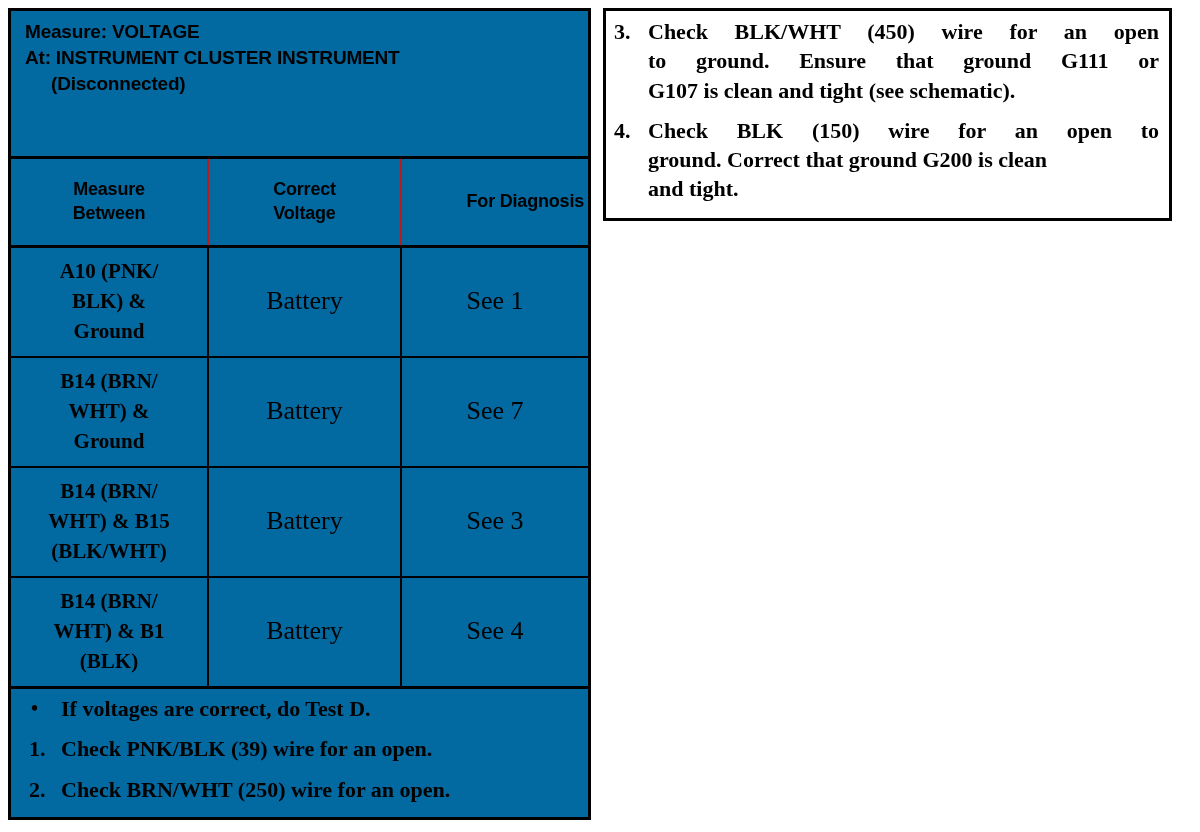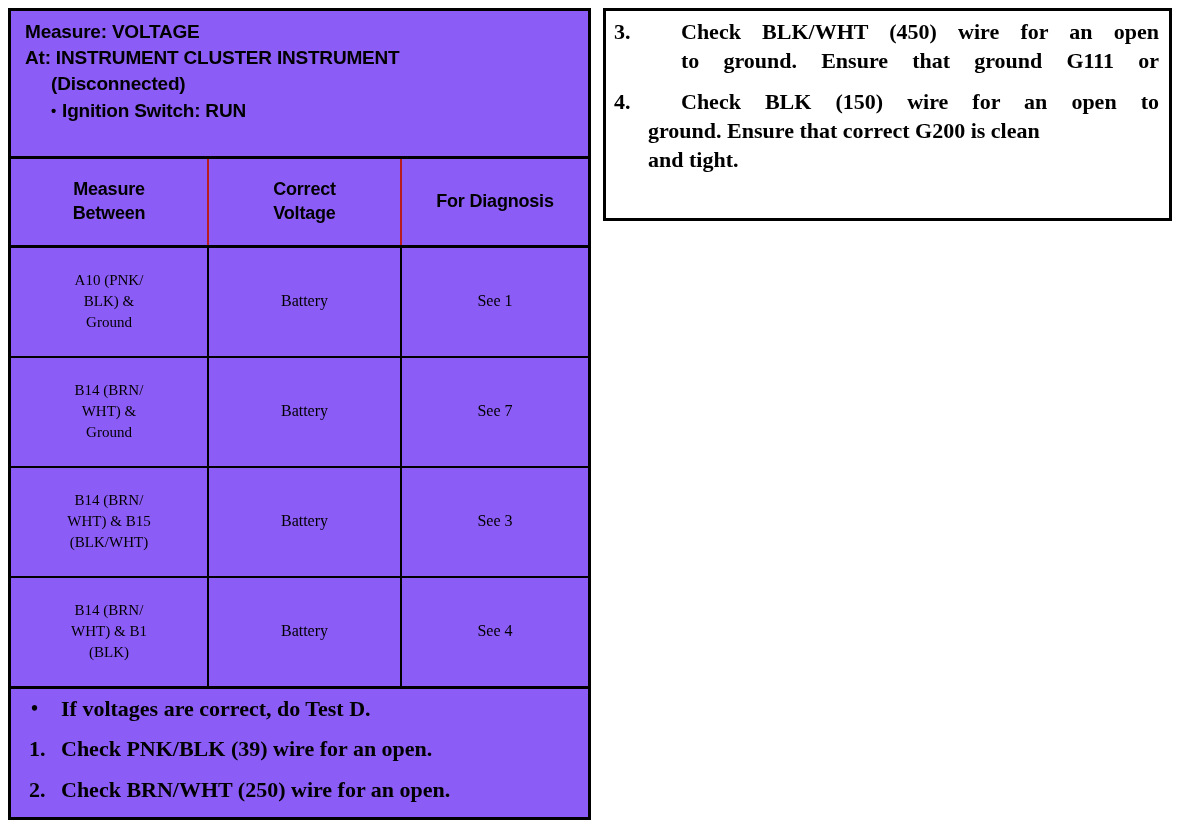--- a/index.html
+++ b/index.html
@@ -19,21 +19,21 @@
 
   
   #left-panel {
     position: absolute;
     left: 8px;
     top: 8px;
     width: 583px;   
     height: 812px;  
     border: 3px solid #000;
     box-sizing: border-box;
-    background: #8b5cf6;
+    background: #0369a1;
     display: flex;
     flex-direction: column;
   }
 
   
   #measure-header {
     font-family: "Liberation Sans", "DejaVu Sans", sans-serif;
     font-weight: bold;
     font-size: 19px;
     line-height: 1.38;
@@ -69,37 +69,37 @@
     font-size: 18px;
     line-height: 1.32;
     height: 86px;
     vertical-align: middle;
     text-align: center;
     border-right: 2px solid #b91c1c;
     border-bottom: 3px solid #000;
     letter-spacing: -0.2px;
     padding: 0 4px;
   }
-  #measure-table th:last-child { border-right: none; }
+  #measure-table th:last-child { border-right: none; text-align: right; }
 
   #measure-table td {
     font-family: "Liberation Serif", "DejaVu Serif", serif;
-    font-weight: normal;
-    font-size: 15px;
+    font-weight: bold;
+    font-size: 21px;
     line-height: 1.42;
     height: 108px;
     vertical-align: middle;
     text-align: center;
     border-right: 2px solid #000;
     border-bottom: 2px solid #000;
     padding: 0 3px;
   }
   #measure-table td:last-child { border-right: none; }
   #measure-table tr:last-child td { border-bottom: 3px solid #000; }
-  #measure-table td.val { font-weight: normal; font-size: 16px; }
+  #measure-table td.val { font-weight: normal; font-size: 26px; }
 
   
   #left-notes {
     padding: 7px 10px 0 10px;
     box-sizing: border-box;
     flex: 1 1 auto;
   }
   .note-row {
     display: flex;
     align-items: flex-start;
@@ -148,35 +148,31 @@
   }
   .rnote .rnote-body {
     flex: 1 1 auto;
     text-align: justify;
     text-justify: inter-word;
   }
   .rnote .rnote-body > span { display: block; }
   .rnote .rnote-body > span.just {
     text-align: justify;
     text-align-last: justify;
-    margin-left: 33px;
   }
 </style>
 </head>
 <body>
 
 <div id="left-panel">
 
   <div id="measure-header">
     <div class="hdr-line">Measure: VOLTAGE</div>
     <div class="hdr-line">At: INSTRUMENT CLUSTER INSTRUMENT</div>
     <div class="hdr-line indent-1">(Disconnected)</div>
-    <div class="hdr-line indent-bullet">
-      <span class="bullet-dot">•</span><span>Ignition Switch: RUN</span>
-    </div>
   </div>
 
   <table id="measure-table">
     <colgroup>
       <col class="c1">
         <col class="c2">
         <col class="c3">
     </colgroup>
     <thead>
       <tr>
@@ -250,25 +246,26 @@
 
 </div>
 
 <div id="right-panel">
 
   <div class="rnote">
     <span class="marker">3.</span>
     <span class="rnote-body">
       <span class="just">Check BLK/WHT (450) wire for an open</span>
       <span class="just">to ground. Ensure that ground G111 or</span>
+      <span>G107 is clean and tight (see schematic).</span>
     </span>
   </div>
 
   <div class="rnote">
     <span class="marker">4.</span>
     <span class="rnote-body">
       <span class="just">Check BLK (150) wire for an open to</span>
-      <span>ground. Ensure that correct G200 is clean</span>
+      <span>ground. Correct that ground G200 is clean</span>
       <span>and tight.</span>
     </span>
   </div>
 
 </div>
 
 </body></html>

